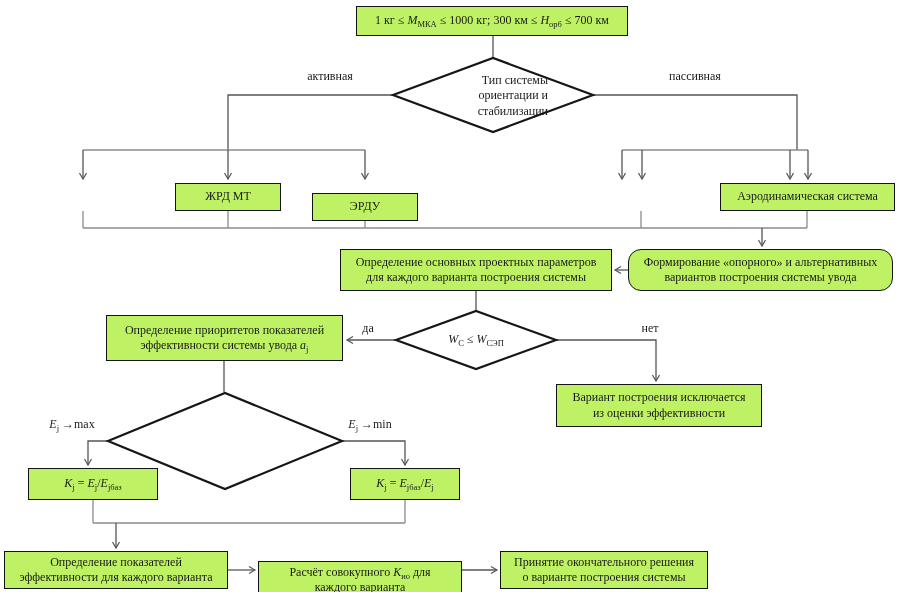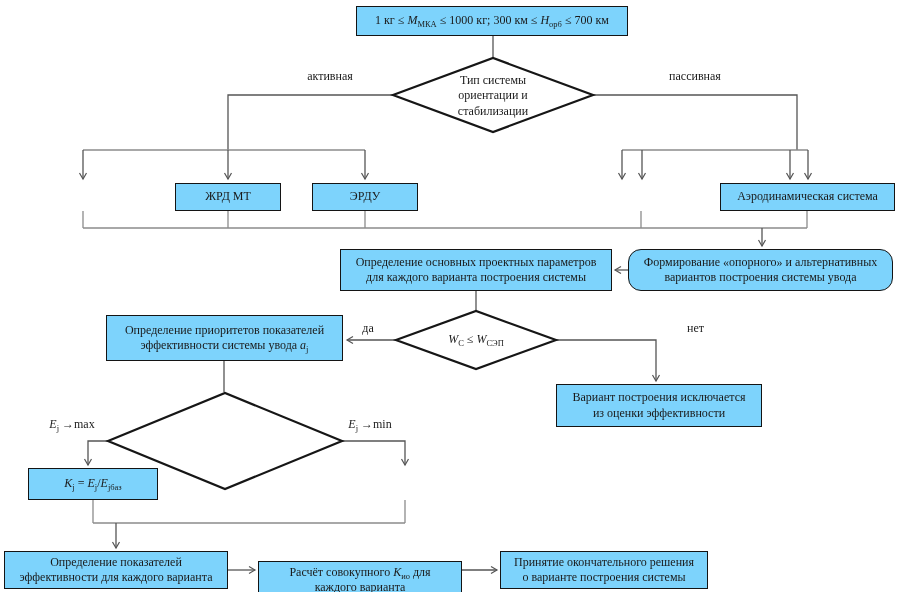--- a/index.html
+++ b/index.html
@@ -2,27 +2,27 @@
 <html><head>
 <meta charset="utf-8">
 <style>
   html,body{margin:0;padding:0;background:#fff;}
   #canvas{
     position:relative;width:897px;height:592px;background:#ffffff;
     font-family:"Liberation Serif","DejaVu Serif",serif;color:#1a1a1a;overflow:hidden;
   }
   #wires{position:absolute;left:0;top:0;width:897px;height:592px;}
   .box{
-    position:absolute;background:#7dd3fc;border:1.5px solid #141414;
+    position:absolute;background:#bef264;border:1.5px solid #141414;
     display:flex;align-items:center;justify-content:center;text-align:center;
     font-size:12px;line-height:1.28;box-sizing:border-box;padding:1px 12px;
   }
   .dtxt{
     position:absolute;display:flex;align-items:center;justify-content:center;
-    text-align:center;font-size:12px;line-height:1.3;pointer-events:none;
+    text-align:right;font-size:12px;line-height:1.3;pointer-events:none;
   }
   .lbl{position:absolute;font-size:12px;text-align:center;}
   sub{font-size:8.5px;line-height:0;vertical-align:-3px;}
   i{font-style:italic;}
 </style>
 </head>
 <body>
 
 <div id="canvas">
 
@@ -84,21 +84,21 @@
     <polygon points="108,441 225,393 342,441 225,489" fill="#ffffff" stroke="#161616" stroke-width="2.2"></polygon>
   </svg>
 
   <div class="box" style="left:356px;top:6px;width:272px;height:30px;">
     <div><span>1 кг ≤ </span><i>M</i><sub>МКА</sub><span> ≤ 1000 кг; 300 км ≤ </span><i>H</i><sub>орб</sub><span> ≤ 700 км</span></div>
   </div>
 
   <div class="box" style="left:175px;top:183px;width:106px;height:28px;">
       <span>ЖРД МТ</span>
     </div>
-  <div class="box" style="left:312px;top:183px;width:106px;height:28px;">
+  <div class="box" style="left:312px;top:193px;width:106px;height:28px;">
       <span>ЭРДУ</span>
     </div>
   <div class="box" style="left:720px;top:183px;width:175px;height:28px;">
       <span>Аэродинамическая система</span>
     </div>
 
   <div class="box" style="left:340px;top:249px;width:272px;height:42px;">
       <span>Определение основных проектных параметров для каждого варианта построения системы</span>
     </div>
   <div class="box" style="left:628px;top:249px;width:265px;height:42px;border-radius:13px;">
@@ -109,20 +109,23 @@
     <div><span>Определение приоритетов показателей эффективности системы увода </span><i>a</i><sub>j</sub></div>
   </div>
 
   <div class="box" style="left:556px;top:384px;width:206px;height:43px;">
       <span>Вариант построения исключается из оценки эффективности</span>
     </div>
 
   <div class="box" style="left:28px;top:468px;width:130px;height:32px;">
     <div><i>K</i><sub>j</sub><span> = </span><i>E</i><sub>j</sub><span>/</span><i>E</i><sub>jбаз</sub></div>
   </div>
+  <div class="box" style="left:350px;top:468px;width:110px;height:32px;">
+    <div><i>K</i><sub>j</sub><span> = </span><i>E</i><sub>jбаз</sub><span>/</span><i>E</i><sub>j</sub></div>
+  </div>
 
   <div class="box" style="left:4px;top:551px;width:224px;height:38px;justify-content:flex-end;">
       <span>Определение показателей эффективности для каждого варианта</span>
     </div>
   <div class="box" style="left:258px;top:561px;width:204px;height:38px;">
     <div><span>Расчёт совокупного </span><i>K</i><sub>ио</sub><span> для каждого варианта</span></div>
   </div>
   <div class="box" style="left:500px;top:551px;width:208px;height:38px;">
       <span>Принятие окончательного решения о варианте построения системы</span>
     </div>
@@ -130,17 +133,17 @@
   <div class="dtxt" style="left:438px;top:62px;width:110px;height:68px;">
       <span>Тип системы ориентации и стабилизации</span>
     </div>
   <div class="dtxt" style="left:406px;top:326px;width:140px;height:28px;">
     <div><i>W</i><sub>С</sub><span> ≤ </span><i>W</i><sub>СЭП</sub></div>
   </div>
 
   <div class="lbl" style="left:280px;top:69px;width:100px;"><span>активная</span></div>
   <div class="lbl" style="left:645px;top:69px;width:100px;"><span>пассивная</span></div>
   <div class="lbl" style="left:350px;top:321px;width:36px;"><span>да</span></div>
-  <div class="lbl" style="left:664px;top:321px;width:40px;text-align:right;"><span>нет</span></div>
+  <div class="lbl" style="left:630px;top:321px;width:40px;"><span>нет</span></div>
   <div class="lbl" style="left:28px;top:417px;width:88px;"><i>E</i><sub>j</sub><span> →max</span></div>
   <div class="lbl" style="left:330px;top:417px;width:80px;"><i>E</i><sub>j</sub><span> →min</span></div>
 
 </div>
 
 </body></html>

